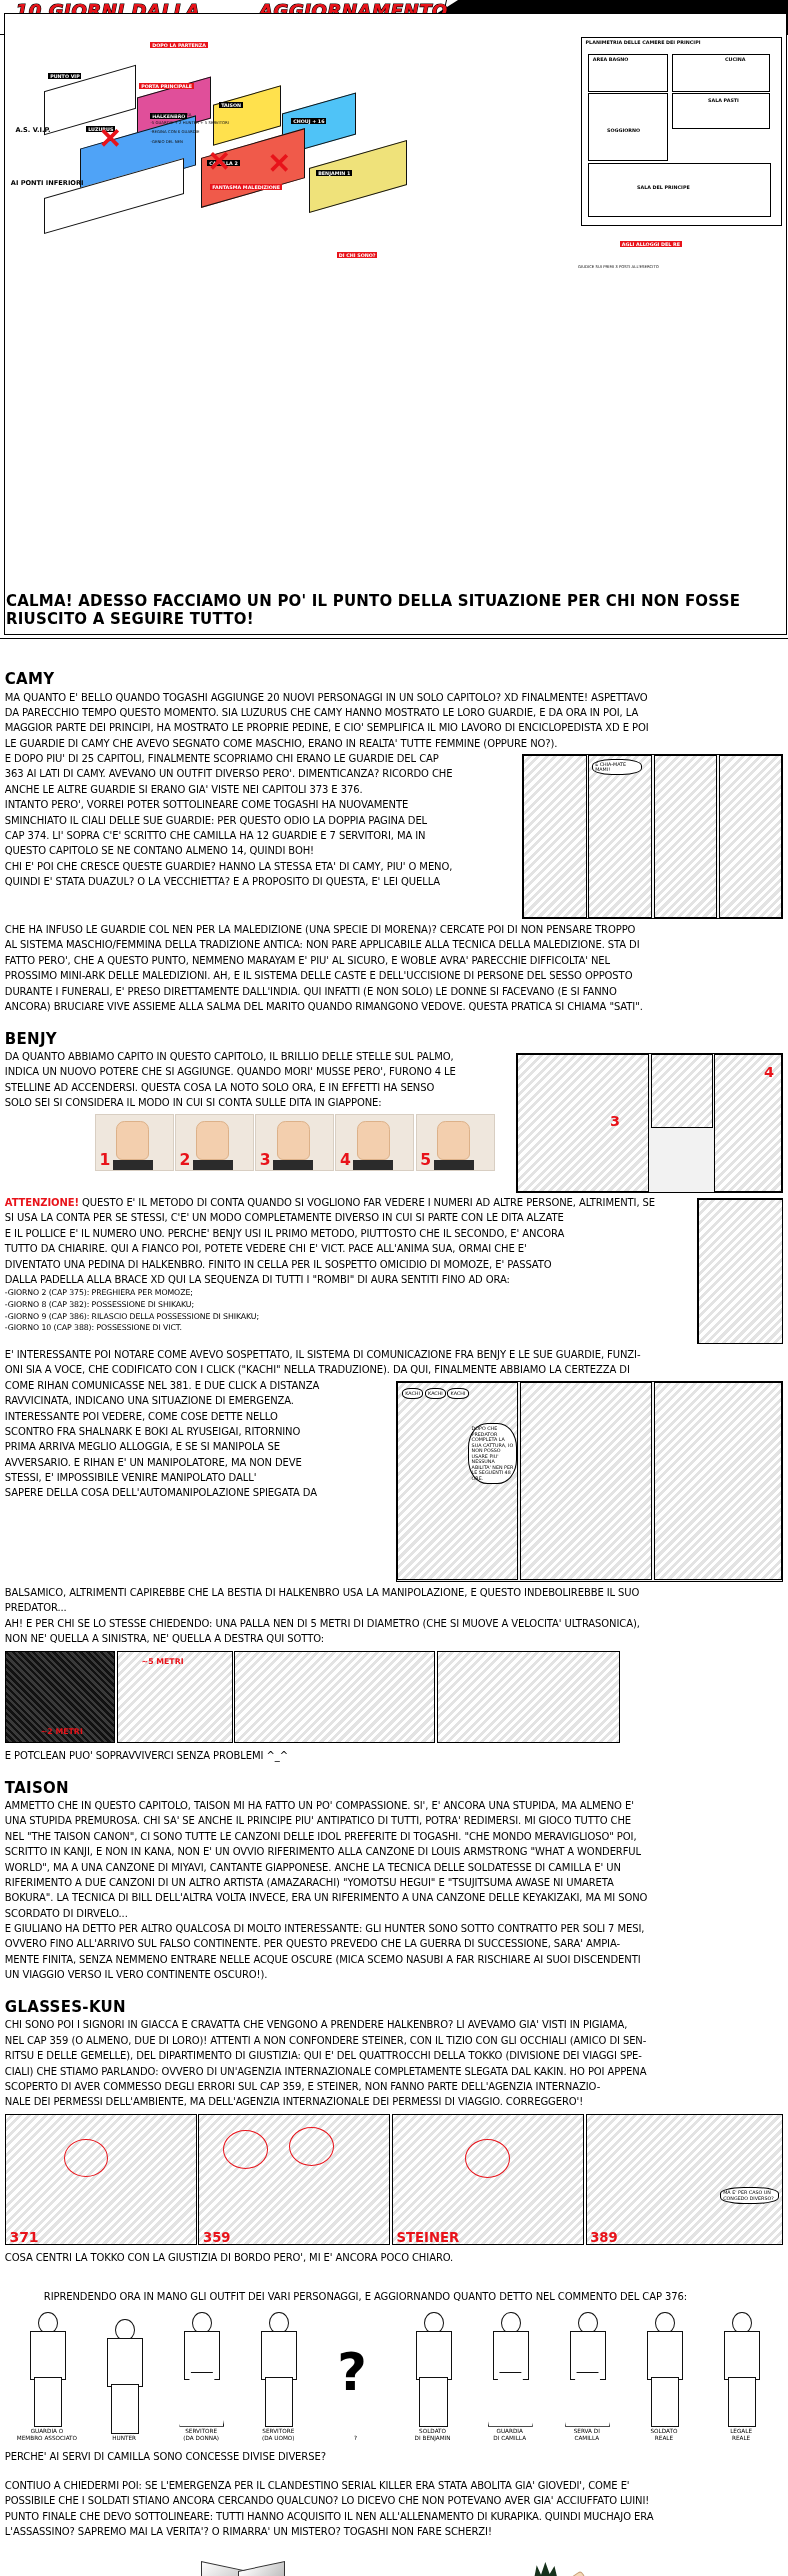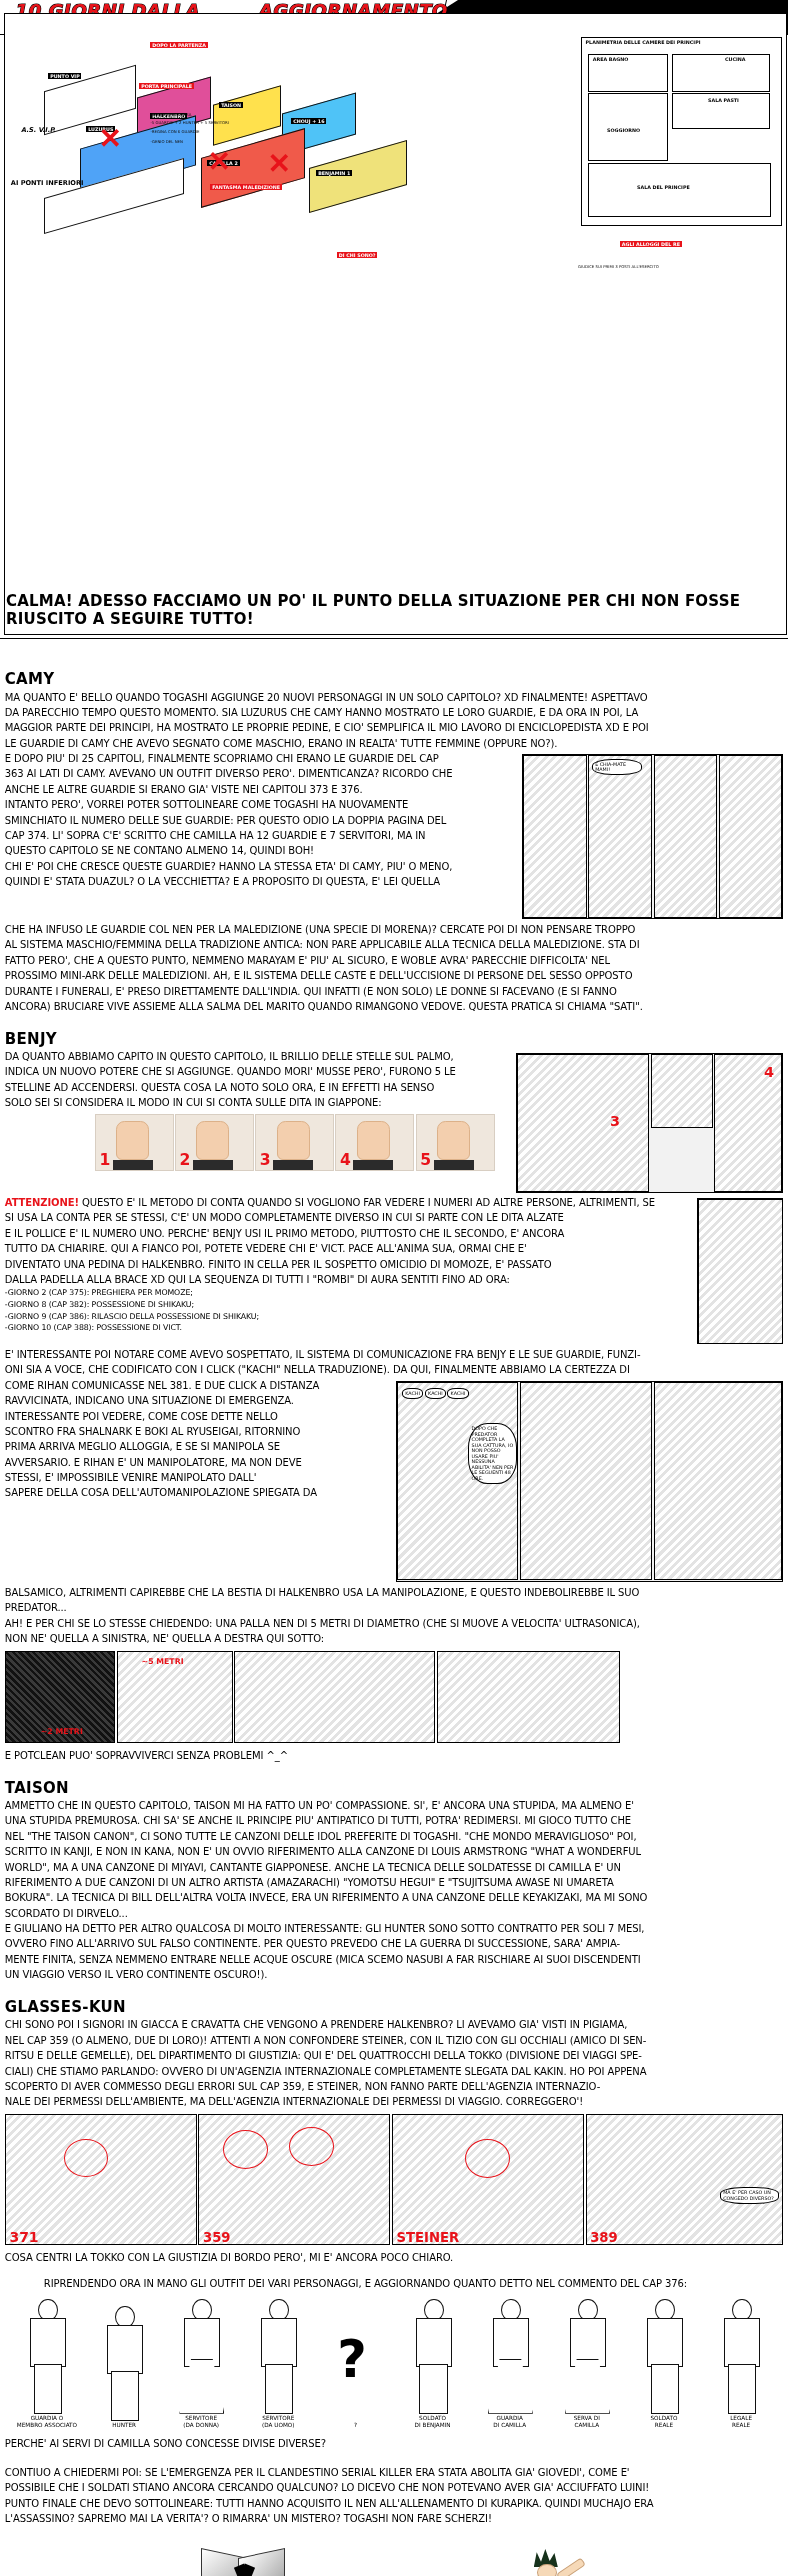--- a/index.html
+++ b/index.html
@@ -140,21 +140,21 @@
 
       <div class="tiny" style="left:142px;top:77px;">-BESTIA PERICOLOSA</div>
       <div class="tiny" style="left:142px;top:85px;">-5 GUARDIE + 2 HUNTER + 5 SERVITORI</div>
       <div class="tiny" style="left:142px;top:94px;">-REGINA CON 6 GUARDIE</div>
       <div class="tiny" style="left:142px;top:104px;">-GENIO DEL NEN</div>
 
       <div class="xmark" style="left:90px;top:89px;">✕</div>
       <div class="xmark" style="left:199px;top:112px;">✕</div>
       <div class="xmark" style="left:259px;top:114px;">✕</div>
 
-      <div class="figcap" style="left:13px;top:90px;font-style:italic;">A.S. V.I.P.</div>
+      <div class="figcap" style="left:7px;top:90px;">A.S. V.I.P.</div>
       <div class="figcap" style="left:2.4px;top:143px;">AI PONTI INFERIORI</div>
     </div>
 
     <div class="plan">
       <div class="ct" style="left:3.6px;top:2.4px;">PLANIMETRIA DELLE CAMERE DEI PRINCIPI</div>
       <div class="cell" style="left:6px;top:15.6px;width:78px;height:36px;"></div>
       <div class="ct" style="left:10.8px;top:19px;">AREA BAGNO</div>
       <div class="cell" style="left:90px;top:15.6px;width:96px;height:36px;"></div>
       <div class="ct" style="left:143px;top:19px;">CUCINA</div>
       <div class="cell" style="left:90px;top:55px;width:96px;height:34px;"></div>
@@ -188,21 +188,21 @@
         </div>
         <div class="pan" style="width:63px;height:161px;"></div>
         <div class="pan" style="width:63px;height:161px;"></div>
       </div>
     </div>
 
     <p class="t">E DOPO PIU' DI 25 CAPITOLI, FINALMENTE SCOPRIAMO CHI ERANO LE GUARDIE DEL CAP</p>
     <p class="t">363 AI LATI DI CAMY. AVEVANO UN OUTFIT DIVERSO PERO'. DIMENTICANZA? RICORDO CHE</p>
     <p class="t">ANCHE LE ALTRE GUARDIE SI ERANO GIA' VISTE NEI CAPITOLI 373 E 376.</p>
     <p class="t">INTANTO PERO', VORREI POTER SOTTOLINEARE COME TOGASHI HA NUOVAMENTE</p>
-    <p class="t">SMINCHIATO IL NUMERO DELLE SUE GUARDIE: PER QUESTO ODIO LA DOPPIA PAGINA DEL</p>
+    <p class="t">SMINCHIATO IL CIALI DELLE SUE GUARDIE: PER QUESTO ODIO LA DOPPIA PAGINA DEL</p>
     <p class="t">CAP 374. LI' SOPRA C'E' SCRITTO CHE CAMILLA HA 12 GUARDIE E 7 SERVITORI, MA IN</p>
     <p class="t">QUESTO CAPITOLO SE NE CONTANO ALMENO 14, QUINDI BOH!</p>
     <p class="t">CHI E' POI CHE CRESCE QUESTE GUARDIE? HANNO LA STESSA ETA' DI CAMY, PIU' O MENO,</p>
     <p class="t">QUINDI E' STATA DUAZUL? O LA VECCHIETTA? E A PROPOSITO DI QUESTA, E' LEI QUELLA</p>
     <div class="clr"></div>
     <p class="t">CHE HA INFUSO LE GUARDIE COL NEN PER LA MALEDIZIONE (UNA SPECIE DI MORENA)? CERCATE POI DI NON PENSARE TROPPO</p>
     <p class="t">AL SISTEMA MASCHIO/FEMMINA DELLA TRADIZIONE ANTICA: NON PARE APPLICABILE ALLA TECNICA DELLA MALEDIZIONE. STA DI</p>
     <p class="t">FATTO PERO', CHE A QUESTO PUNTO, NEMMENO MARAYAM E' PIU' AL SICURO, E WOBLE AVRA' PARECCHIE DIFFICOLTA' NEL</p>
     <p class="t">PROSSIMO MINI-ARK DELLE MALEDIZIONI. AH, E IL SISTEMA DELLE CASTE E DELL'UCCISIONE DI PERSONE DEL SESSO OPPOSTO</p>
     <p class="t">DURANTE I FUNERALI, E' PRESO DIRETTAMENTE DALL'INDIA. QUI INFATTI (E NON SOLO) LE DONNE SI FACEVANO (E SI FANNO</p>
@@ -216,21 +216,21 @@
           <div class="rednum" style="right:28px;top:58px;">3</div>
         </div>
         <div class="pan" style="width:60px;height:72px;"></div>
         <div class="pan" style="width:66px;height:136px;">
           <div class="rednum" style="right:7.2px;top:9.6px;">4</div>
         </div>
       </div>
     </div>
 
     <p class="t">DA QUANTO ABBIAMO CAPITO IN QUESTO CAPITOLO, IL BRILLIO DELLE STELLE SUL PALMO,</p>
-    <p class="t">INDICA UN NUOVO POTERE CHE SI AGGIUNGE. QUANDO MORI' MUSSE PERO', FURONO 5 LE</p>
+    <p class="t">INDICA UN NUOVO POTERE CHE SI AGGIUNGE. QUANDO MORI' MUSSE PERO', FURONO 4 LE</p>
     <p class="t">STELLINE AD ACCENDERSI. QUESTA COSA LA NOTO SOLO ORA, E IN EFFETTI HA SENSO</p>
     <p class="t">SOLO SEI SI CONSIDERA IL MODO IN CUI SI CONTA SULLE DITA IN GIAPPONE:</p>
 
     <div class="fingers">
       <div class="fcell">
           <div class="hand"></div>
           <div class="cuff"></div>
           <div class="n">1</div>
         </div>
       <div class="fcell">
@@ -354,21 +354,21 @@
         <div class="rednum" style="left:3.6px;bottom:-1.2px;font-size:13.2px;">STEINER</div>
       </div>
       <div class="pan" style="width:199px;height:129px;">
         <div class="cap" style="left:auto;right:3.6px;top:72px;max-width:52px;">MA E' PER CASO UN CONGEDO DIVERSO?</div>
         <div class="rednum" style="left:3.6px;bottom:-1.2px;font-size:13.2px;">389</div>
       </div>
     </div>
 
     <p class="t">COSA CENTRI LA TOKKO CON LA GIUSTIZIA DI BORDO PERO', MI E' ANCORA POCO CHIARO.</p>
 
-    <p class="t" style="margin-top:12px;padding-left:39px;">RIPRENDENDO ORA IN MANO GLI OUTFIT DEI VARI PERSONAGGI, E AGGIORNANDO QUANTO DETTO NEL COMMENTO DEL CAP 376:</p>
+    <p class="t" style="margin-top:25px;padding-left:39px;">RIPRENDENDO ORA IN MANO GLI OUTFIT DEI VARI PERSONAGGI, E AGGIORNANDO QUANTO DETTO NEL COMMENTO DEL CAP 376:</p>
 
     <div class="outfits">
       <div class="ofit">
         <div class="silh">
             <div class="head"></div>
             <div class="torso"></div>
             <div class="legs"></div>
           </div>
         <div class="cap">GUARDIA O
 MEMBRO ASSOCIATO</div>

